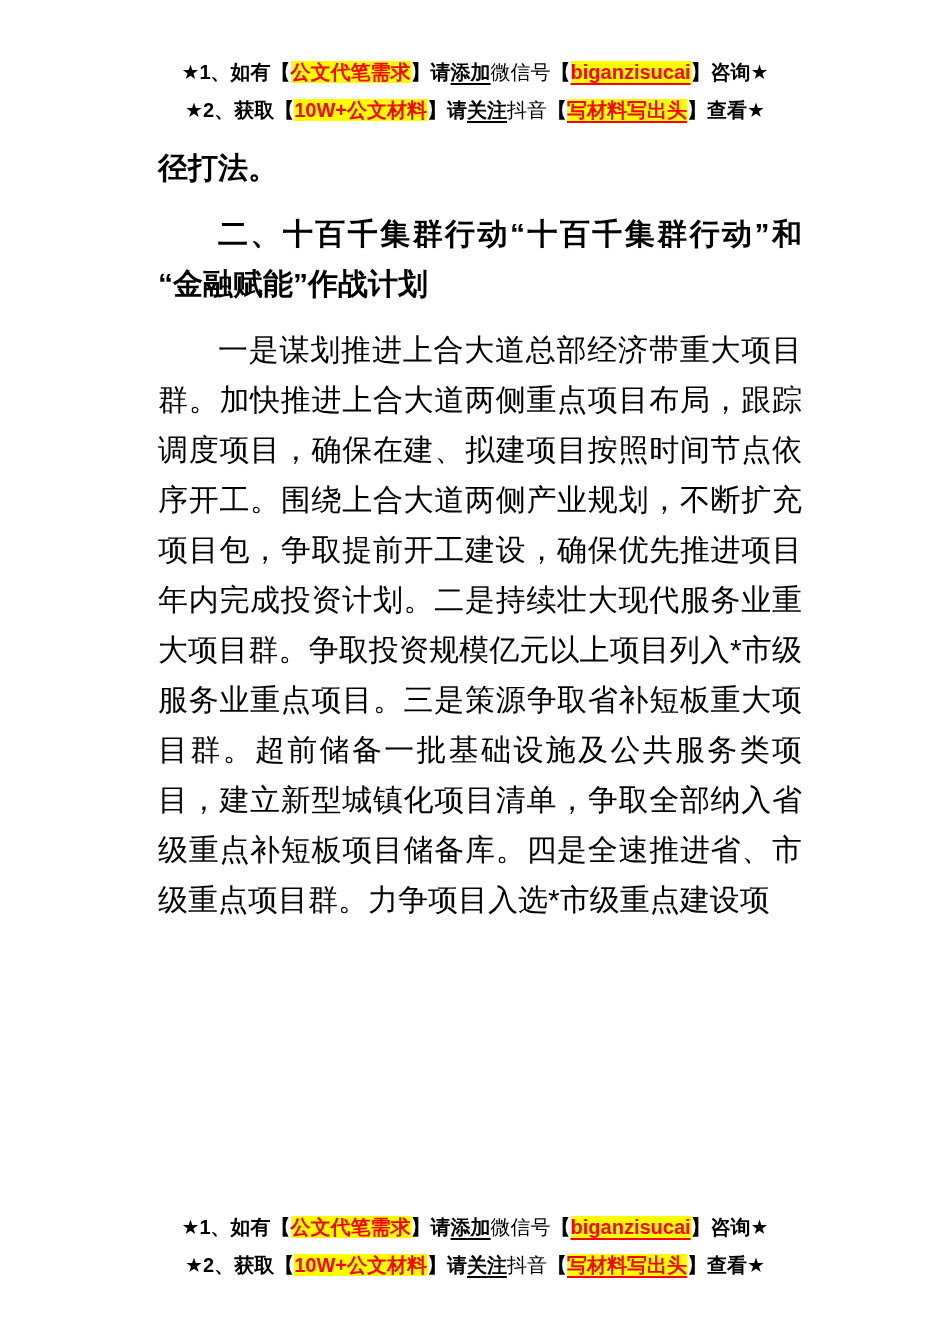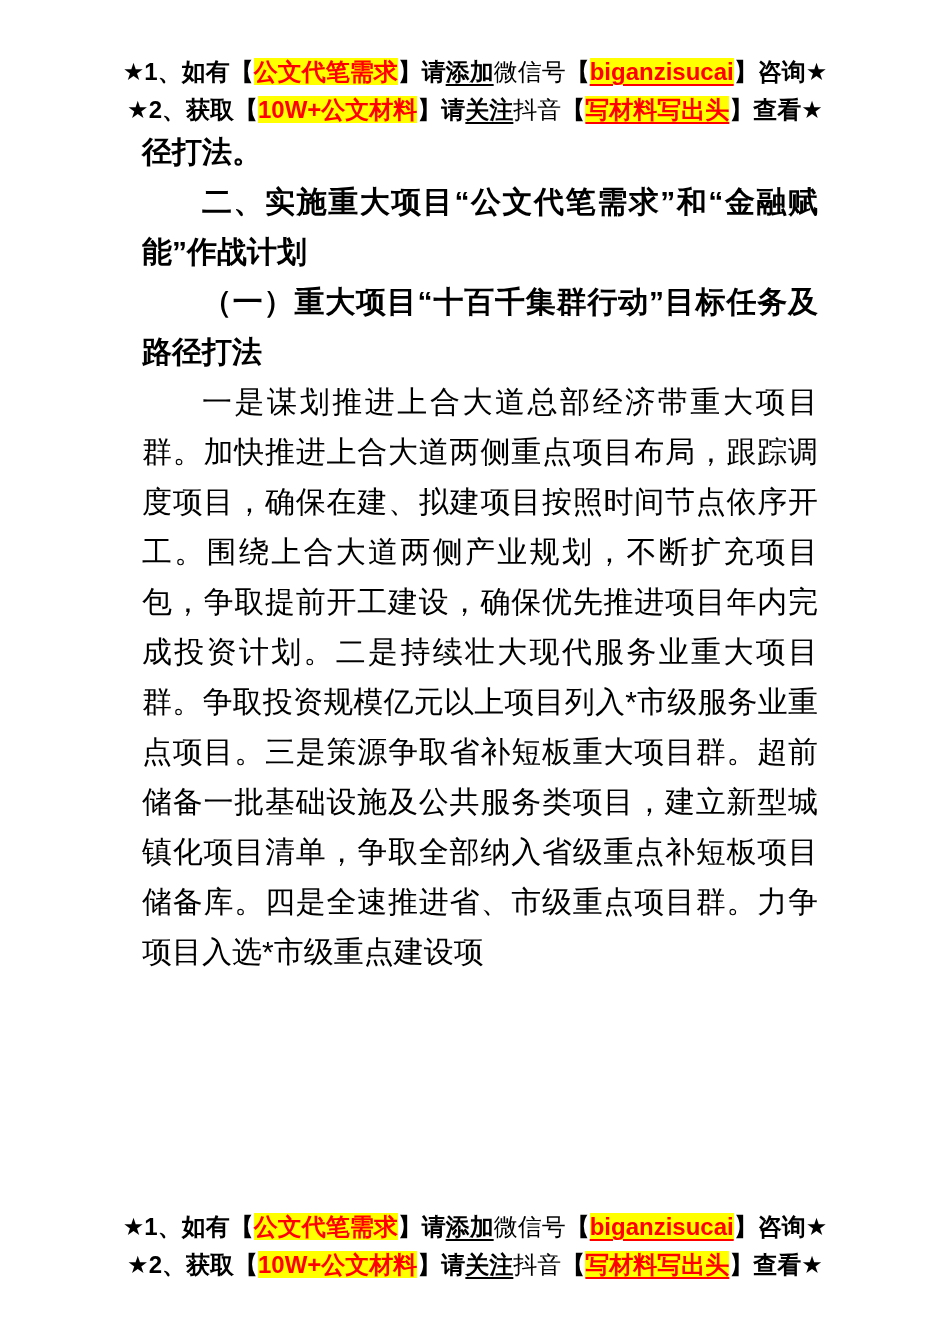--- a/index.html
+++ b/index.html
@@ -8,21 +8,21 @@
     width:950px;height:1344px;
     background:#ffffff;
     overflow:hidden;
     font-family:"Liberation Sans","DejaVu Sans",sans-serif;
     color:#000000;
   }
   
   .banner{
     position:absolute;left:0;right:0;
     text-align:center;
-    font-size:24px;line-height:38px;
+    font-size:20px;line-height:38px;
     font-weight:700;
     white-space:nowrap;
   }
   .banner-top{top:53px;}
   .banner-bottom{top:1208px;}
   .seg-bold{font-weight:700;color:#000;}
   .seg-normal{font-weight:400;color:#000;}
   .seg-bold-underline{
     font-weight:700;color:#000;
     text-decoration:underline;
@@ -43,39 +43,38 @@
     text-underline-offset:4px;
   }
   
   .doc-body{
     position:absolute;
     top:127px;left:142px;width:676px;
     font-size:30px;line-height:50px;
     text-align:justify;
     text-justify:inter-character;
   }
-  .doc-body p{margin:0;padding:0;}
+  .doc-body p{margin:16px;padding:0;}
   .para{text-indent:2em;font-weight:400;}
   .heading{text-indent:2em;font-weight:700;}
   .fragment{text-indent:0;font-weight:700;}
 </style>
 </head>
 <body>
 
 <div class="page">
 
   <div class="banner banner-top">
     <div><span class="seg-bold">★1、如有【</span><span class="seg-red-highlight">公文代笔需求</span><span class="seg-bold">】请</span><span class="seg-bold-underline">添加</span><span class="seg-normal">微信号</span><span class="seg-bold">【</span><span class="seg-red-highlight-underline">biganzisucai</span><span class="seg-bold">】咨询★</span></div>
     <div><span class="seg-bold">★2、获取【</span><span class="seg-red-highlight">10W+公文材料</span><span class="seg-bold">】请</span><span class="seg-bold-underline">关注</span><span class="seg-normal">抖音</span><span class="seg-bold">【</span><span class="seg-red-highlight-underline">写材料写出头</span><span class="seg-bold">】查看★</span></div>
   </div>
 
   <div class="doc-body">
     <p class="fragment">径打法。</p>
-    <p class="heading">二、实施重大项目“公文代笔需求”和“金融赋能”作战计划</p>
-    <p class="heading">（一）重大项目“十百千集群行动”目标任务及路径打法</p>
+    <p class="heading">二、十百千集群行动“十百千集群行动”和“金融赋能”作战计划</p>
     <p class="para">一是谋划推进上合大道总部经济带重大项目群。加快推进上合大道两侧重点项目布局，跟踪调度项目，确保在建、拟建项目按照时间节点依序开工。围绕上合大道两侧产业规划，不断扩充项目包，争取提前开工建设，确保优先推进项目年内完成投资计划。二是持续壮大现代服务业重大项目群。争取投资规模亿元以上项目列入*市级服务业重点项目。三是策源争取省补短板重大项目群。超前储备一批基础设施及公共服务类项目，建立新型城镇化项目清单，争取全部纳入省级重点补短板项目储备库。四是全速推进省、市级重点项目群。力争项目入选*市级重点建设项</p>
   </div>
 
   <div class="banner banner-bottom">
     <div><span class="seg-bold">★1、如有【</span><span class="seg-red-highlight">公文代笔需求</span><span class="seg-bold">】请</span><span class="seg-bold-underline">添加</span><span class="seg-normal">微信号</span><span class="seg-bold">【</span><span class="seg-red-highlight-underline">biganzisucai</span><span class="seg-bold">】咨询★</span></div>
     <div><span class="seg-bold">★2、获取【</span><span class="seg-red-highlight">10W+公文材料</span><span class="seg-bold">】请</span><span class="seg-bold-underline">关注</span><span class="seg-normal">抖音</span><span class="seg-bold">【</span><span class="seg-red-highlight-underline">写材料写出头</span><span class="seg-bold">】查看★</span></div>
   </div>
 
 </div>
 

